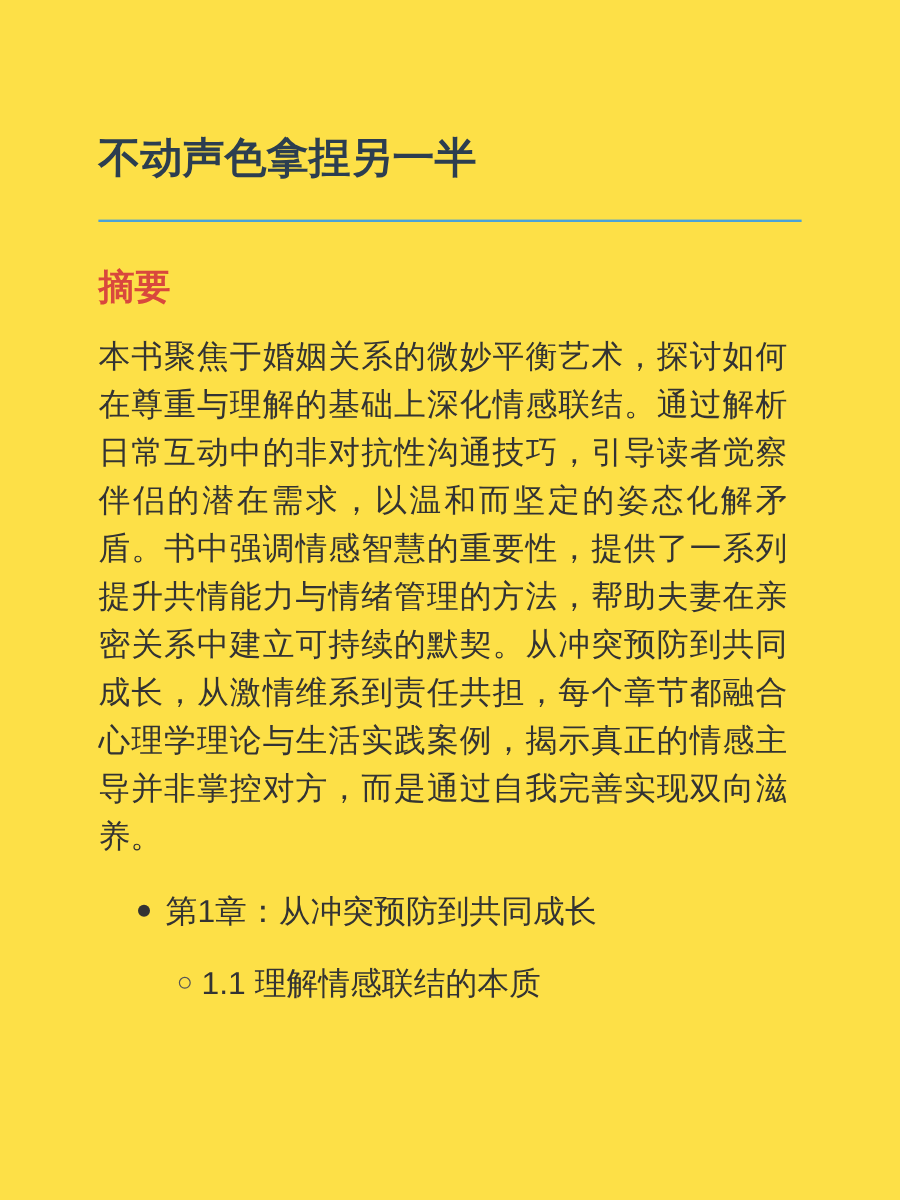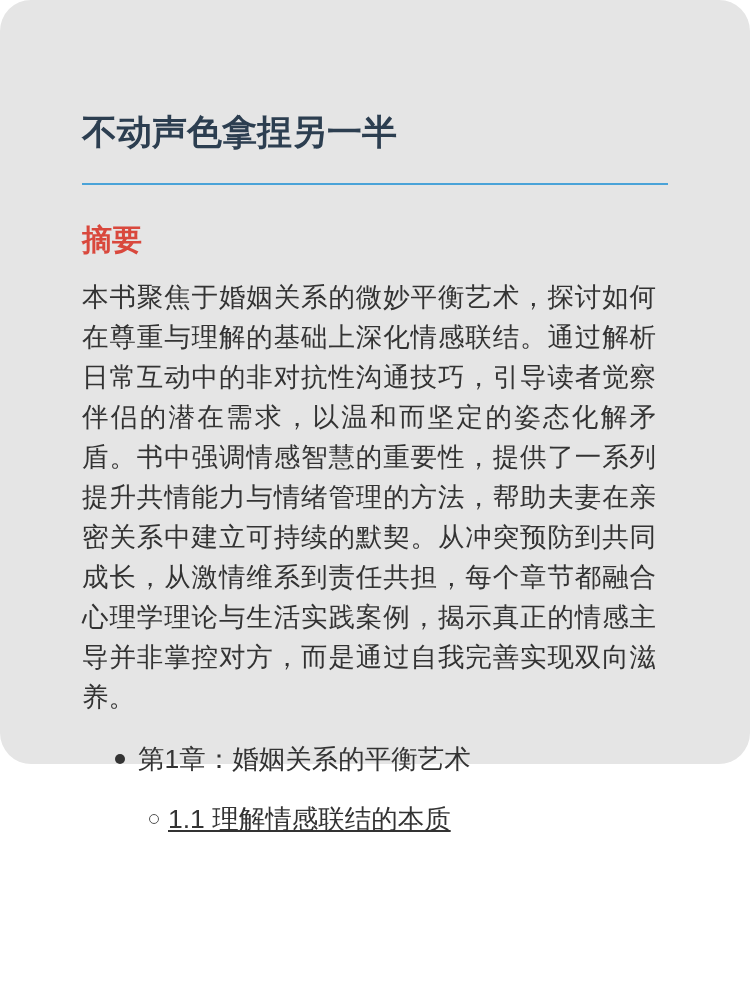--- a/index.html
+++ b/index.html
@@ -10,25 +10,24 @@
   body {
     width: 750px;
     height: 1000px;
     font-family: "Liberation Sans", "DejaVu Sans", sans-serif;
     color: #333333;
     overflow: hidden;
   }
   .page {
     position: relative;
     width: 750px;
-    height: 764px;
+    height: 1000px;
     box-sizing: border-box;
     padding: 111px 82px 0 82px;
-    background: #e5e5e5;
-    border-radius: 31px;
+    background: #fde047;
   }
   h1.doc-title {
     margin: 0;
     font-size: 35px;
     line-height: 1.2;
     font-weight: 700;
     color: #2c3e50;
     padding-bottom: 30px;
     border-bottom: 2px solid #4aa3d8;
   }
@@ -68,21 +67,20 @@
     left: 33px;
     top: 15px;
     width: 10px;
     height: 10px;
     background: #333333;
   }
   ul.toc-l2 {
     margin: 20px 0 0 0;
     padding: 0;
     list-style: none;
-    text-decoration: underline;
   }
   ul.toc-l2 > li {
     position: relative;
     padding-left: 30px;
   }
   ul.toc-l2 > li + li {
     margin-top: 5px;
   }
   .marker.circ {
     left: 11px;
@@ -112,21 +110,21 @@
   <h1 class="doc-title">不动声色拿捏另一半</h1>
 
   <h2 class="section-heading">摘要</h2>
 
   <p class="abstract-body">本书聚焦于婚姻关系的微妙平衡艺术，探讨如何在尊重与理解的基础上深化情感联结。通过解析日常互动中的非对抗性沟通技巧，引导读者觉察伴侣的潜在需求，以温和而坚定的姿态化解矛盾。书中强调情感智慧的重要性，提供了一系列提升共情能力与情绪管理的方法，帮助夫妻在亲密关系中建立可持续的默契。从冲突预防到共同成长，从激情维系到责任共担，每个章节都融合心理学理论与生活实践案例，揭示真正的情感主导并非掌控对方，而是通过自我完善实现双向滋养。</p>
 
 
   <ul class="toc-l1">
     <li>
       <span class="marker disc"></span>
-      <span>第1章：婚姻关系的平衡艺术</span>
+      <span>第1章：从冲突预防到共同成长</span>
       <ul class="toc-l2">
         <li>
           <span class="marker circ"></span>
           <span>1.1 理解情感联结的本质</span>
         </li>
       </ul>
     </li>
   </ul>
 
 

